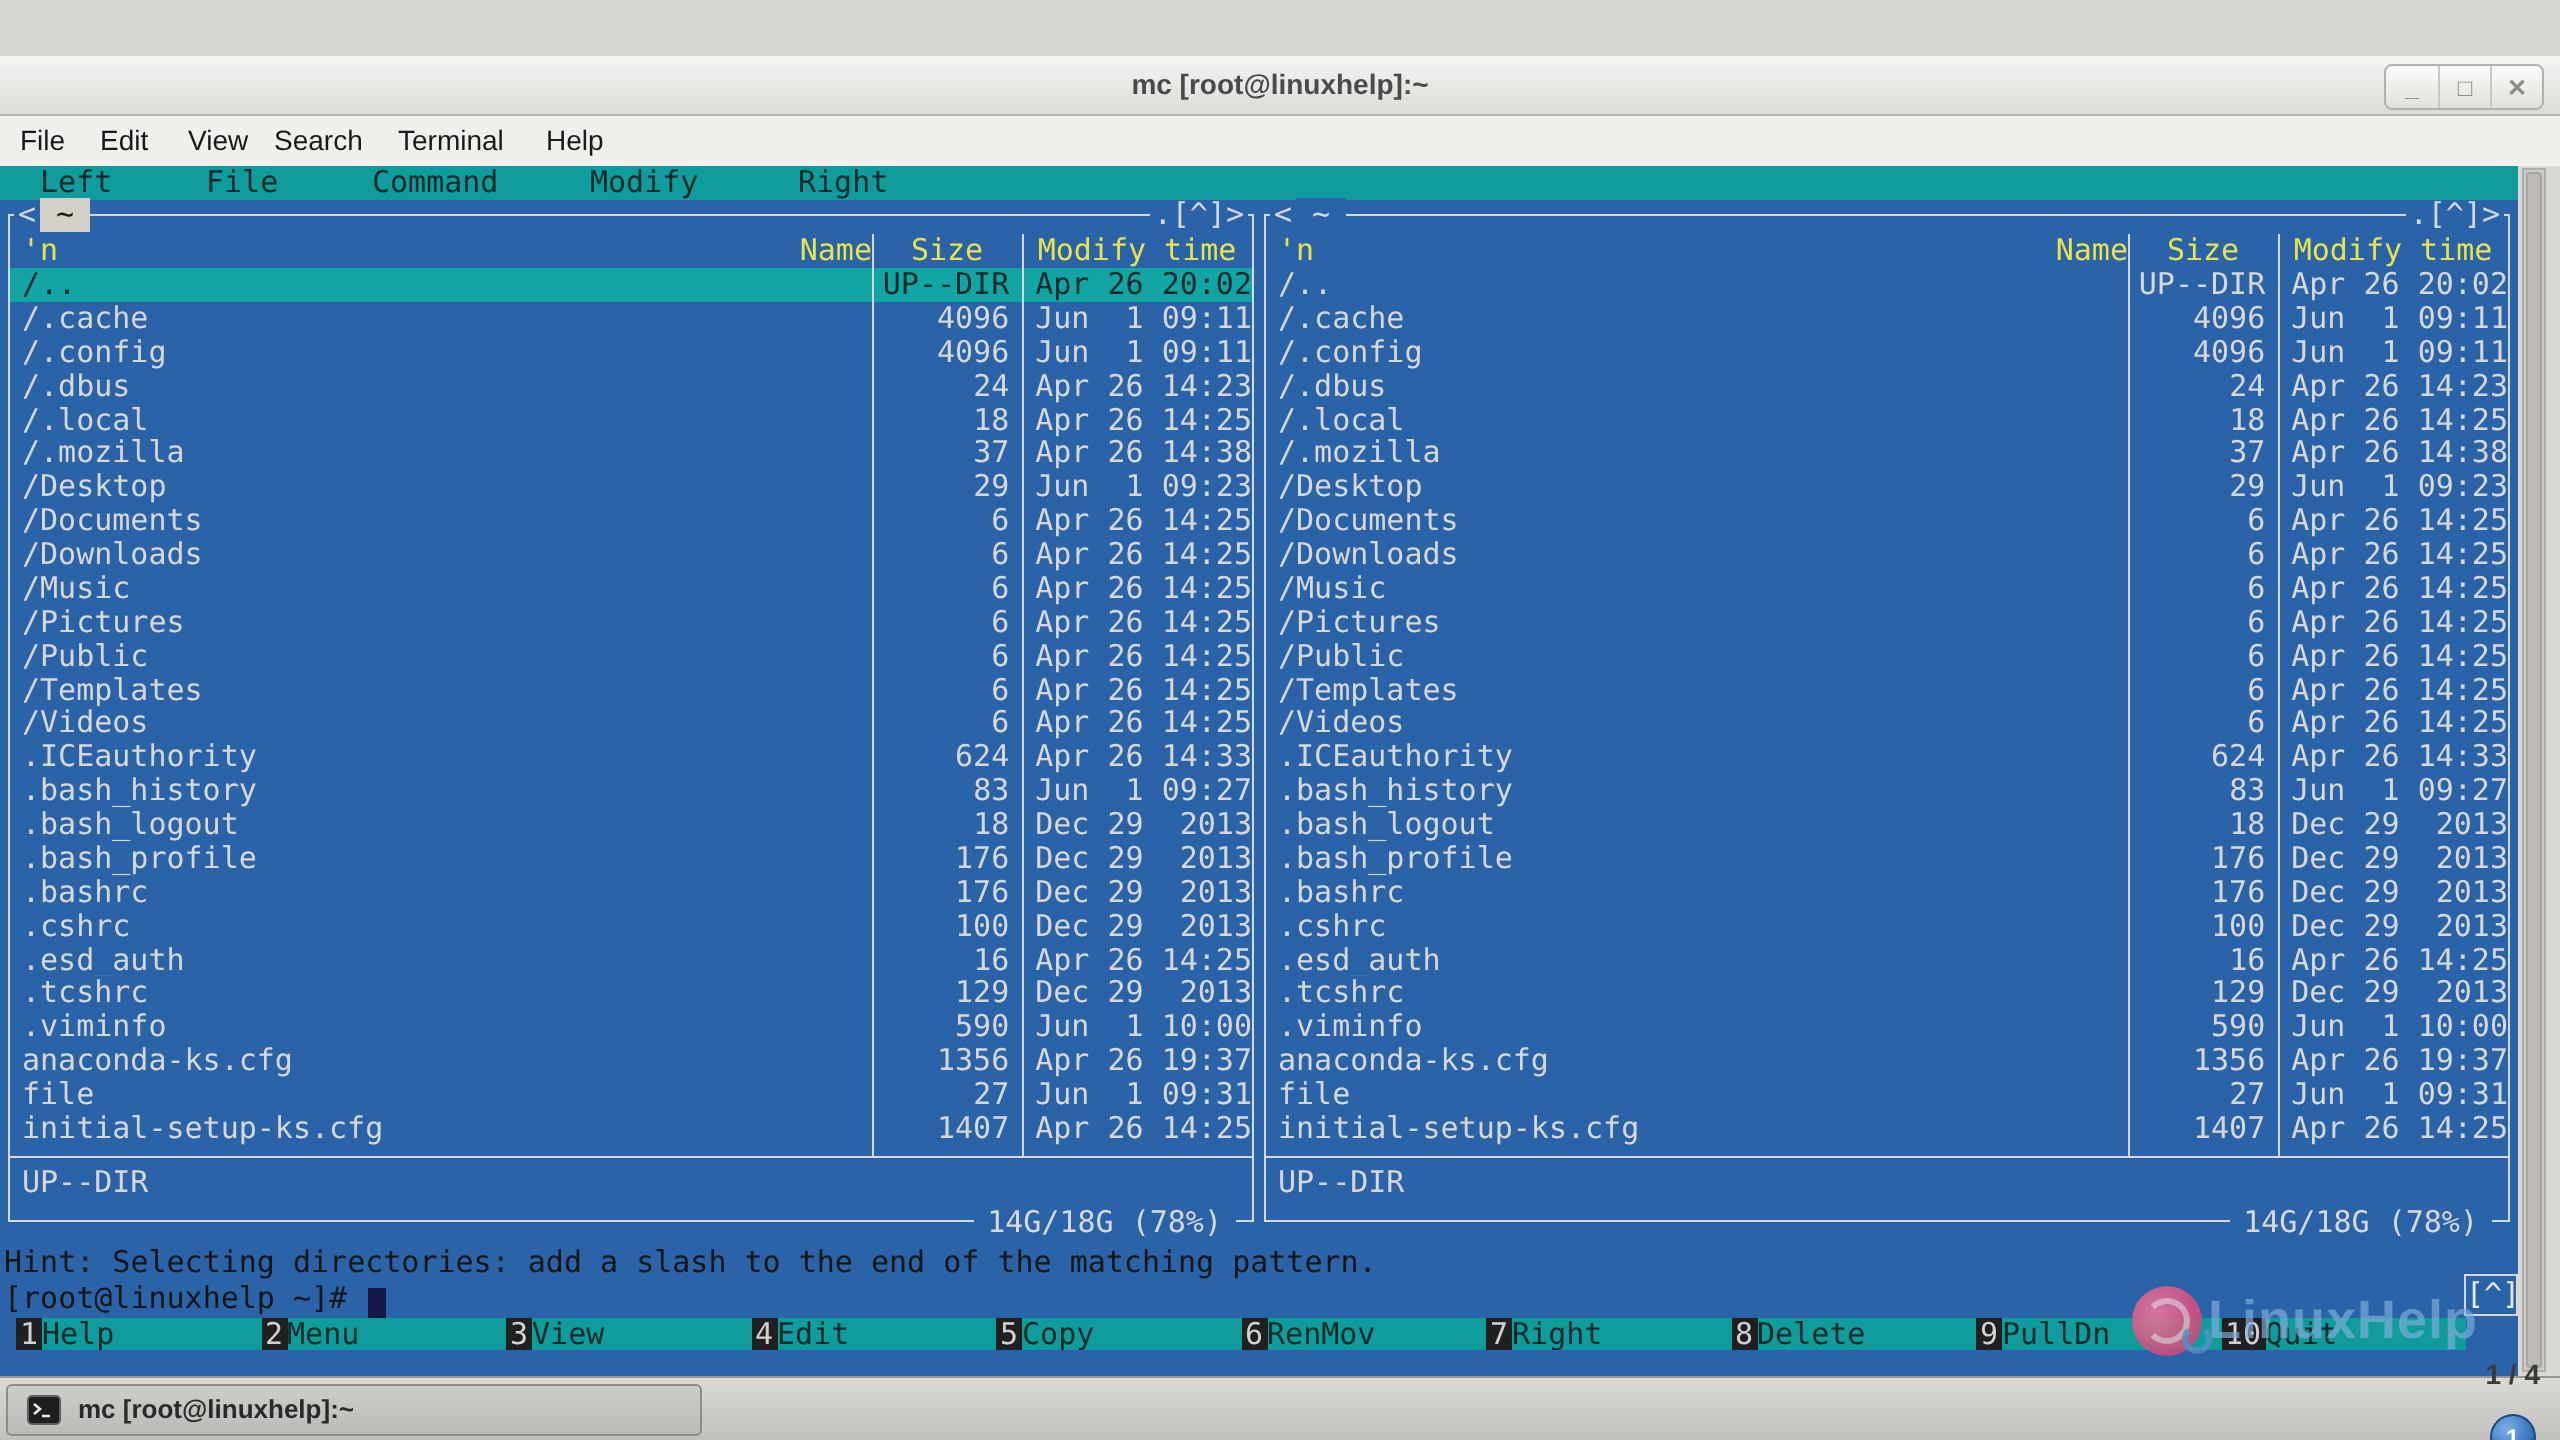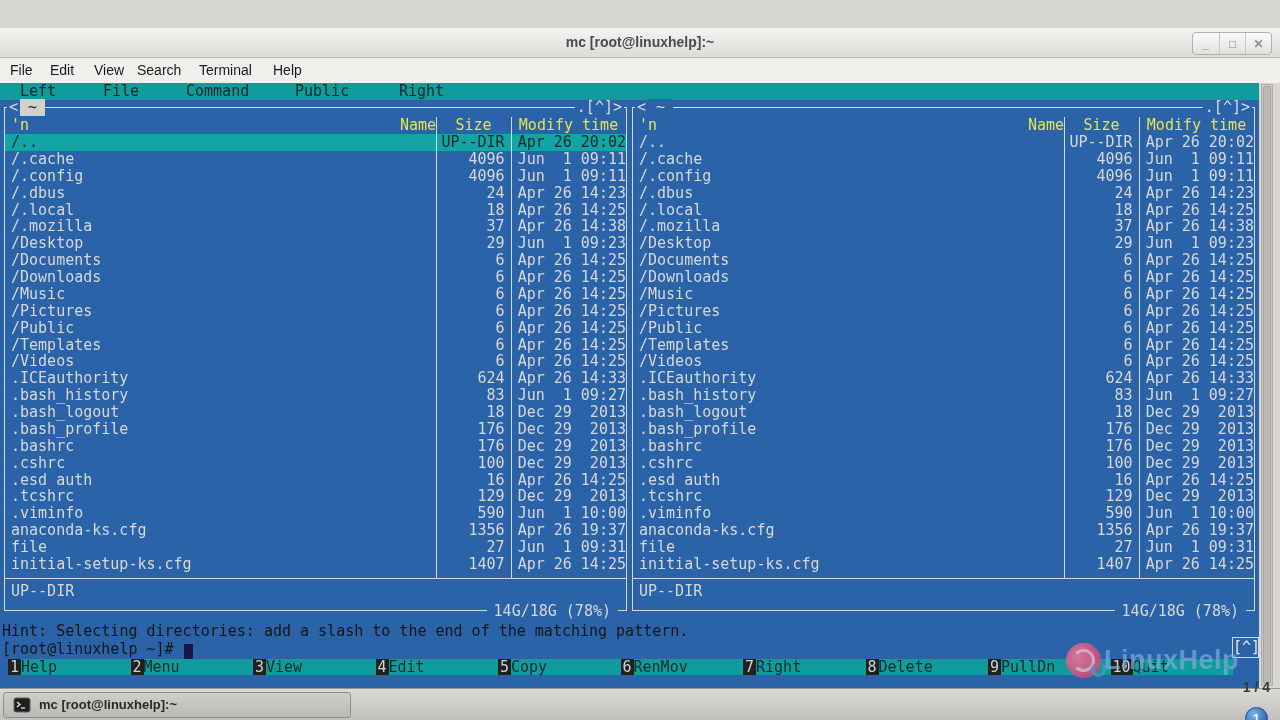--- a/index.html
+++ b/index.html
@@ -189,21 +189,21 @@
         <span class="tmenu-item" style="left: 199px;">Terminal</span>
         <span class="tmenu-item" style="left: 273px;">Help</span>
       </nav>
 
     <div class="term-content">
       <div class="mc-area">
         <nav class="mc-menubar" id="mc-menu">
             <span class="mcmenu-item mono" style="left: 20px;">Left</span>
             <span class="mcmenu-item mono" style="left: 103px;">File</span>
             <span class="mcmenu-item mono" style="left: 186px;">Command</span>
-            <span class="mcmenu-item mono" style="left: 295px;">Public</span>
+            <span class="mcmenu-item mono" style="left: 295px;">Modify</span>
             <span class="mcmenu-item mono" style="left: 399px;">Right</span>
           </nav>
         <section class="mc-panel" id="panel-left">
             <div class="panel-frame"></div>
             <span class="p-arrow">&lt;</span>
             <span class="p-path active">~</span>
             <span class="p-topright">.[^]&gt;</span>
             <div class="p-header">
               <span class="ph-sort">'n</span>
               <span class="ph-name">Name</span>

